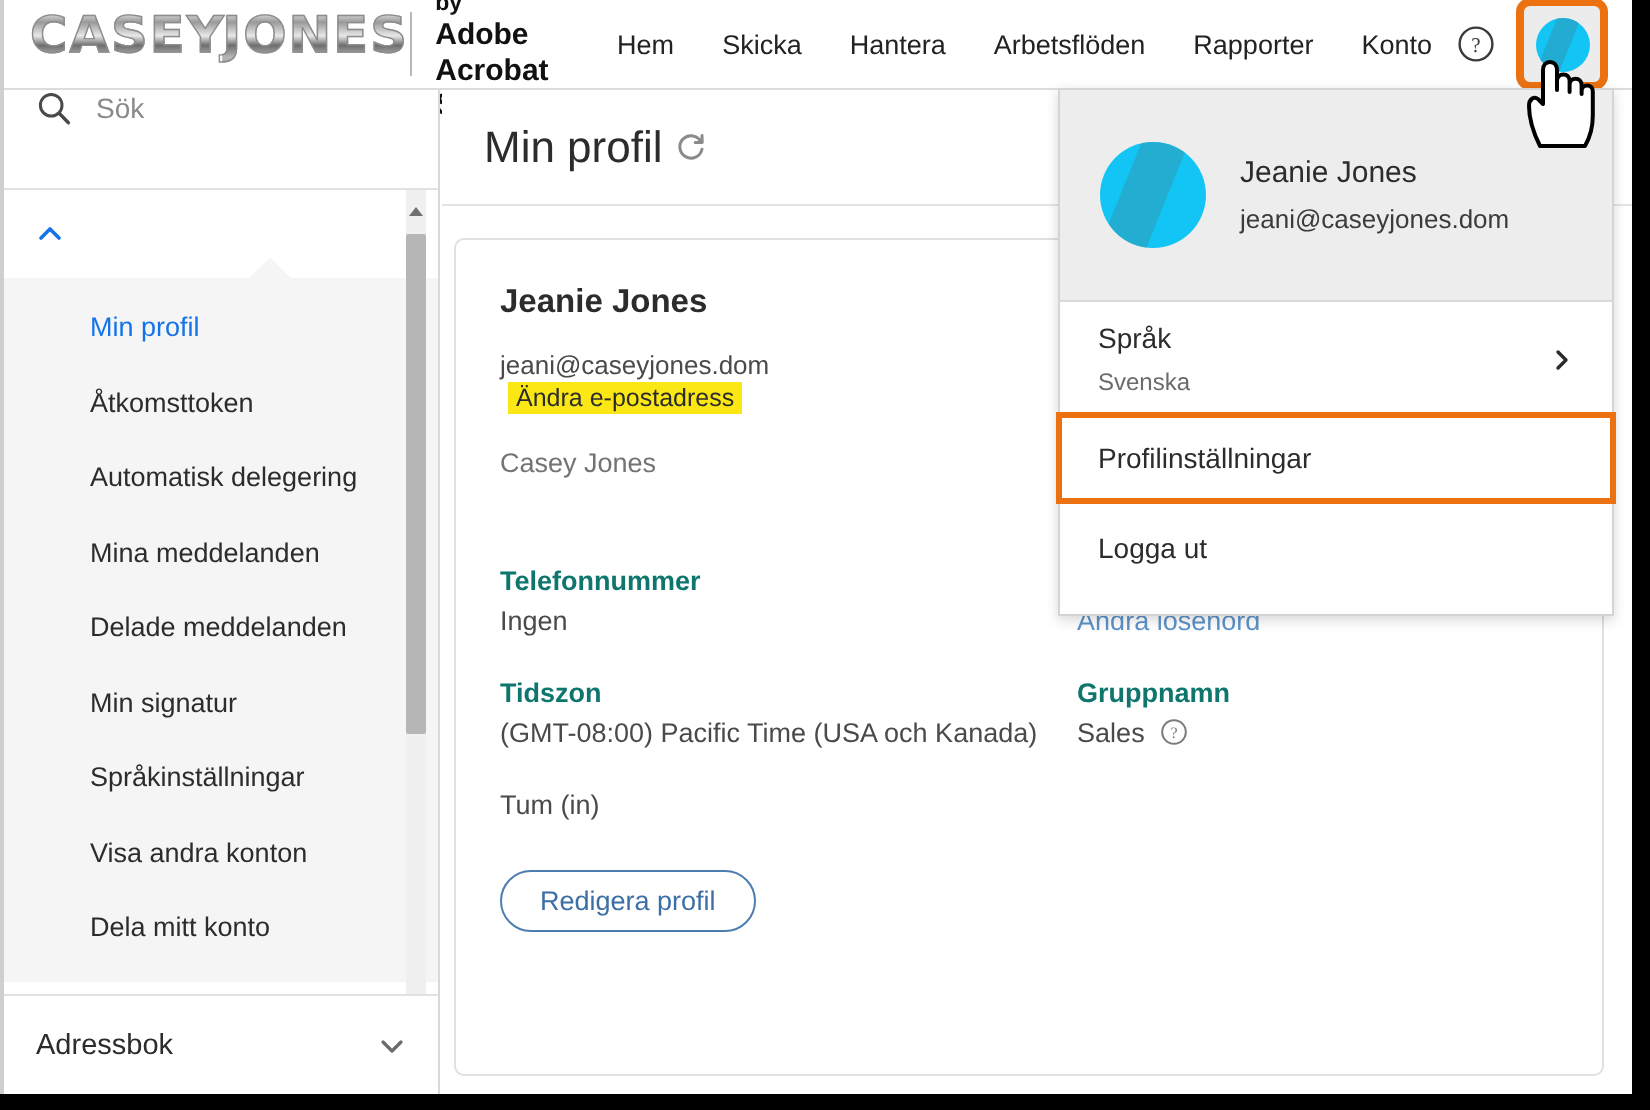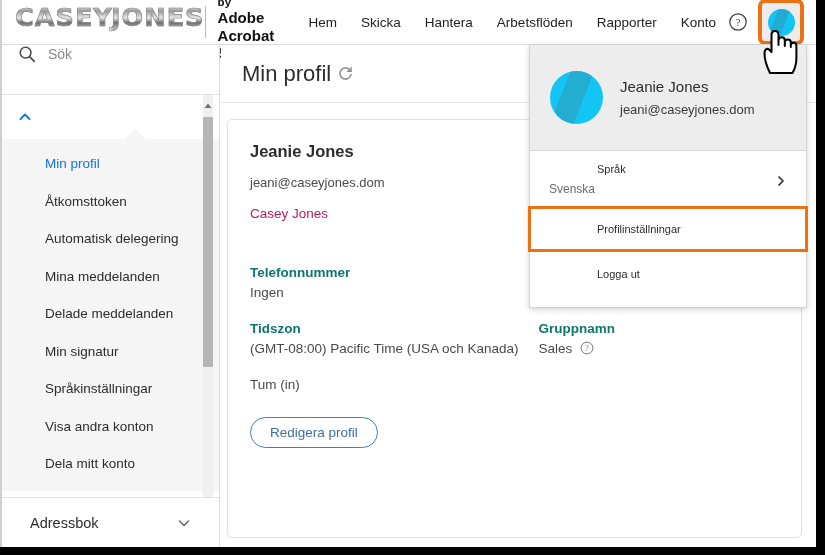--- a/index.html
+++ b/index.html
@@ -166,21 +166,21 @@
     width: 10px; height: 250px; background: #b6b6b6; border-radius: 1px;
   }
   .sidebar-scroll-arrow {
     position: absolute; right: 6px; top: 54px; width: 10px; height: 14px;
     display: flex; align-items: center; justify-content: center;
   }
 
   .section-foot {
     position: absolute; left: 0; bottom: 0; width: 217px;
     height: 50px; border-top: 1px solid #e2e2e2;
-    display: flex; align-items: center; padding: 0 28px;
+    display: flex; align-items: center; padding: 0 16px;
     background: #ffffff; cursor: pointer;
   }
   .section-foot .label { color: #2c2c2c; font-size: 14.5px; flex: 1; }
 
   
   .main {
     position: absolute; left: 221px; top: 45px;
     width: 595px; height: 502px; background: #ffffff;
   }
   .page-title-row {
@@ -199,21 +199,21 @@
     background: #ffffff;
   }
   .card-inner { padding: 22px 22px 0 22px; position: relative; height: 100%; }
   .name { font-size: 16.5px; font-weight: bold; color: #2c2c2c; margin-bottom: 14px; }
   .email { font-size: 13px; color: #4a4a4a; }
   .hl-link {
     display: inline-block; background: #fbe713; color: #2c2c2c;
     font-size: 12.5px; padding: 1px 4px; margin-left: 4px; margin-top: 1px;
     cursor: pointer;
   }
-  .company { font-size: 13.5px; color: #be185d; margin-top: 16px; }
+  .company { font-size: 13.5px; color: #737373; margin-top: 16px; }
 
   .cols { display: flex; margin-top: 44px; }
   .col { width: 300px; }
   .col.right { width: 250px; }
   .field { margin-bottom: 21px; }
   .field-label { font-size: 13.5px; font-weight: bold; color: #0f766e; margin-bottom: 5px; }
   .field-value { font-size: 13.5px; color: #4a4a4a; }
   .field-value.link { color: #5c93c9; cursor: pointer; }
   .info-icon { width: 14px; height: 14px; vertical-align: -2px; margin-left: 4px; }
 
@@ -251,21 +251,21 @@
   }
   .um-id { margin-left: 17px; }
   .um-name { font-size: 15px; color: #2c2c2c; margin-bottom: 7px; }
   .um-email { font-size: 13px; color: #3b3b3b; }
 
   .um-row {
     height: 57px; padding: 0 19px; display: flex; align-items: center;
     border-bottom: 1px solid #e4e4e4; cursor: pointer; position: relative;
   }
   .um-row .txt { flex: 1; }
-  .um-row .t1 { font-size: 11px; color: #2c2c2c; margin-left: 48px; }
+  .um-row .t1 { font-size: 14px; color: #2c2c2c; }
   .um-row .t2 { font-size: 12px; color: #6b6b6b; margin-top: 7px; }
   .um-row.highlighted {
     outline: 3px solid #ec7211; outline-offset: -1px;
     border-bottom: none;
     height: 42px;
   }
   .um-row.last { border-bottom: none; height: 48px; }
   .chev-right { width: 12px; height: 12px; }
 </style>
 </head>
@@ -379,20 +379,21 @@
           <path d="M13.6 6.1 A5.6 5.6 0 1 0 14 9.6" fill="none" stroke="#8a8a8a" stroke-width="1.5" stroke-linecap="round"></path>
           <polyline points="10.6,6.3 14.1,6.2 14.0,2.8" fill="none" stroke="#8a8a8a" stroke-width="1.5" stroke-linecap="round" stroke-linejoin="round"></polyline>
         </svg>
       </span>
     </div>
 
     <section class="profile-card">
       <div class="card-inner">
         <div class="name">Jeanie Jones</div>
         <div class="email">jeani@caseyjones.dom</div>
+        <div><span class="hl-link">Ändra e-postadress</span></div>
         <div class="company">Casey Jones</div>
 
         <div class="cols">
           <div class="col">
             <div class="field">
               <div class="field-label">Telefonnummer</div>
               <div class="field-value">Ingen</div>
             </div>
             <div class="field">
               <div class="field-label">Tidszon</div>

